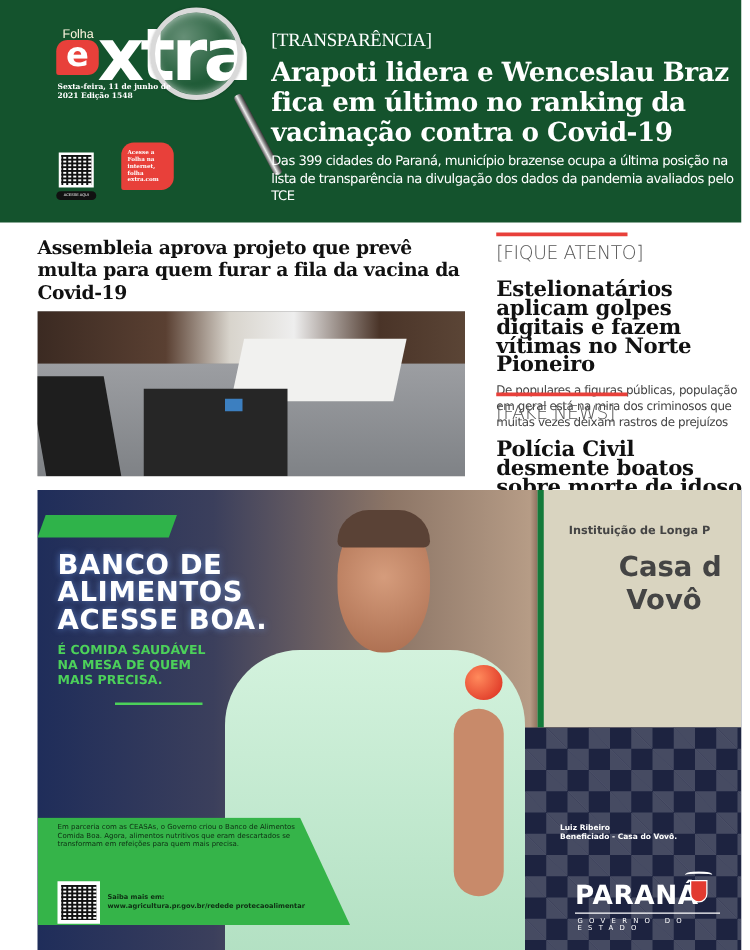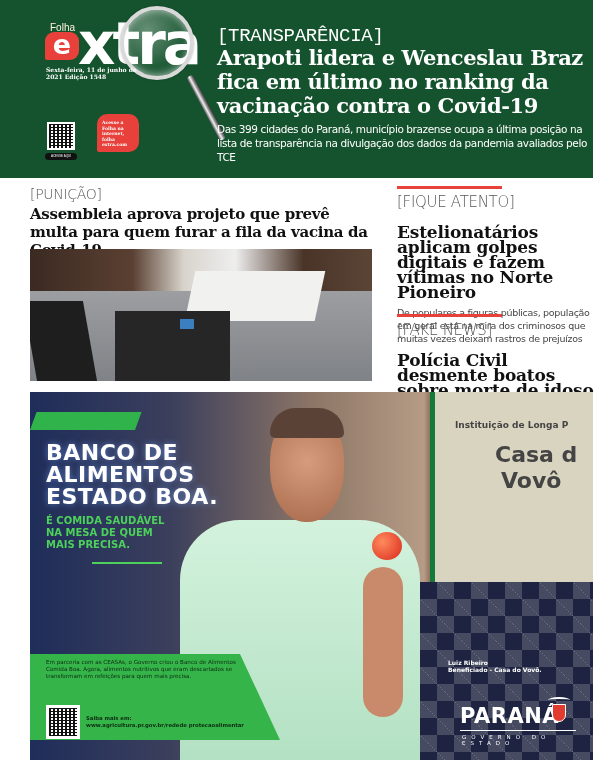--- a/index.html
+++ b/index.html
@@ -55,22 +55,22 @@
       position: absolute; left: 45px; top: 153px; width: 32px; height: 7px; background: #111; border-radius: 4px;
       color: #fff; font-size: 3px; line-height: 7px; text-align: center;
     }
     .bubble {
       position: absolute; left: 97px; top: 114px; width: 42px; height: 38px;
       background: #e8403a; border-radius: 10px 10px 10px 2px;
       color: #fff; font-family: "DejaVu Serif", serif; font-weight: bold; font-size: 4.5px; line-height: 5.5px;
       padding: 6px 5px;
     }
     .h-kicker {
-      position: absolute; left: 217px; top: 25px; color: #fff; font-size: 19px; font-weight: 300;
-      font-family: Liberation Mono, monospace; letter-spacing: -0.3px;
+      position: absolute; left: 217px; top: 25px; color: #fff; font-size: 15px; font-weight: 300;
+      font-family: Liberation Serif, serif; letter-spacing: -0.3px;
     }
     .h-title {
       position: absolute; left: 217px; top: 46px; width: 375px;
       color: #fff; font-family: "DejaVu Serif", serif; font-weight: bold; font-size: 21px; line-height: 24px;
       letter-spacing: -0.4px;
     }
     .h-sub {
       position: absolute; left: 217px; top: 122px; width: 375px;
       color: #fff; font-size: 10.5px; line-height: 14px; font-family: "DejaVu Sans", sans-serif;
       letter-spacing: -0.4px;
@@ -176,21 +176,20 @@
     </div>
   <div class="qr-label">ACESSE AQUI</div>
   <div class="bubble">Acesse a Folha na internet, folha extra.com</div>
 
   <div class="h-kicker">[TRANSPARÊNCIA]</div>
   <div class="h-title">Arapoti lidera e Wenceslau Braz fica em último no ranking da vacinação contra o Covid-19</div>
   <div class="h-sub">Das 399 cidades do Paraná, município brazense ocupa a última posição na lista de transparência na divulgação dos dados da pandemia avaliados pelo TCE</div>
 </div>
 
 <div class="main-story">
-  <div class="kicker">[PUNIÇÃO]</div>
   <div class="news-title">Assembleia aprova projeto que prevê multa para quem furar a fila da vacina da Covid-19</div>
 </div>
 <div class="photo" title="Plenário da Assembleia Legislativa">
   <div class="wall"></div>
   <div class="floor"></div>
   <div class="dais"></div>
   <div class="desk1"></div>
   <div class="desk2"></div>
   <div class="screen"></div>
 </div>
@@ -214,21 +213,21 @@
       <div>Casa d</div>
       <div style="padding-left:6px">Vovô</div>
     </div>
   </div>
   <div class="ad-lattice"></div>
 
   <div class="ad-green-stripe"></div>
   <div class="ad-title">
     <div>BANCO DE</div>
     <div>ALIMENTOS</div>
-    <div>ESTADO BOA.</div>
+    <div>ACESSE BOA.</div>
   </div>
   <div class="ad-tagline">
     <div>É COMIDA SAUDÁVEL</div>
     <div>NA MESA DE QUEM</div>
     <div>MAIS PRECISA.</div>
   </div>
   <div class="ad-line"></div>
 
   <div class="person-body"></div>
   <div class="person-head"></div>

